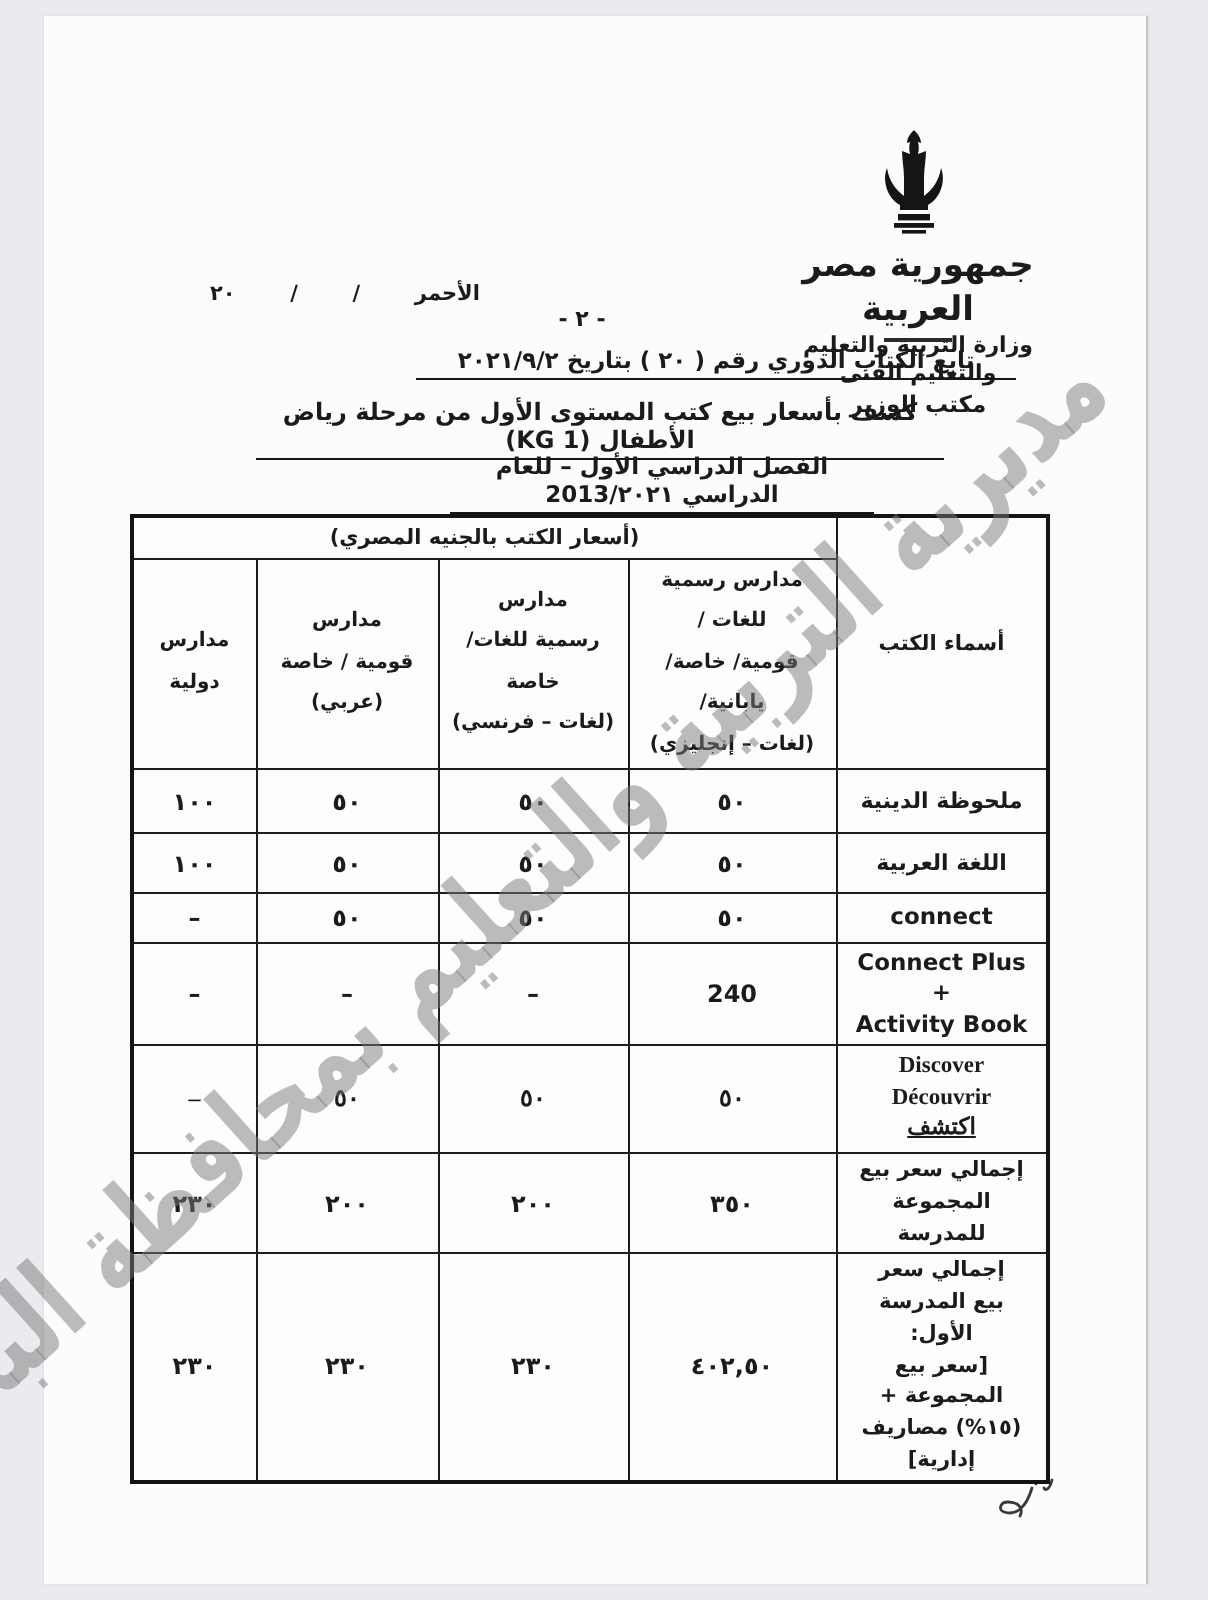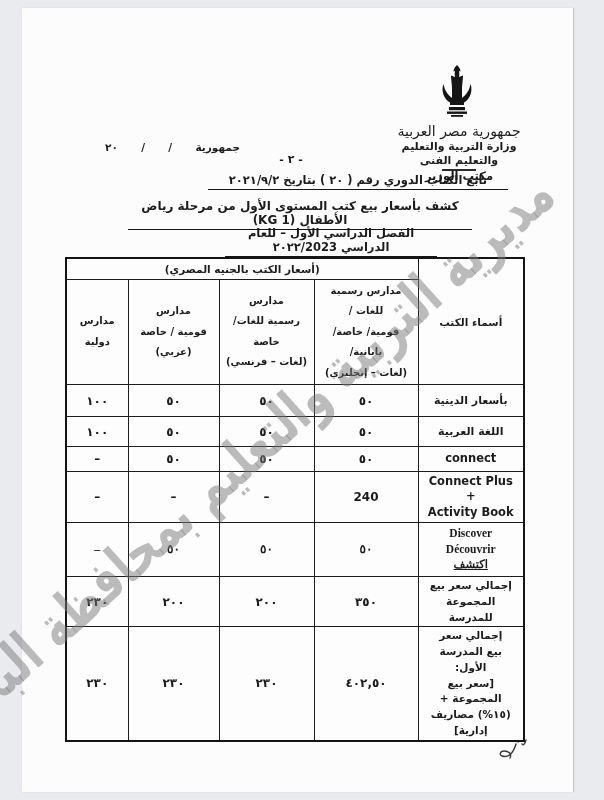--- a/index.html
+++ b/index.html
@@ -16,21 +16,21 @@
     background:#fcfcfc;
     border-right:1px solid #c2c6ca;
     box-shadow:0 0 2px rgba(0,0,0,.08);
   }
   
   .eagle { position:absolute; left:437px; top:64px; width:40px; height:56px; }
   .ministry-block {
     position:absolute; left:383px; top:122px; width:152px;
     text-align:center; direction:rtl; line-height:1.3;
   }
-  .ministry-block .l1 { font-size:14px; font-weight:normal; }
+  .ministry-block .l1 { font-size:17px; font-weight:bold; }
   .ministry-block .l2 { font-size:11px;  font-weight:bold; }
   .ministry-block .l3 { font-size:11.5px; font-weight:bold; }
   .office-underline { position:absolute; left:442px; top:169px; width:34px; height:2px; background:#2a2a2a; }
 
   .date-line {
     position:absolute; left:105px; top:141px; width:135px;
     display:flex; flex-direction:row-reverse; justify-content:space-between;
     direction:ltr; font-size:10.5px; font-weight:bold;
   }
   .page-number { position:absolute; left:268px; top:153px; width:46px; text-align:center;
@@ -106,31 +106,31 @@
 </svg>
 
 <div class="ministry-block">
   <div class="l1">جمهورية مصر العربية</div>
   <div class="l2">وزارة التربية والتعليم والتعليم الفنى</div>
   <div class="l3">مكتب الوزير</div>
 </div>
 <div class="office-underline"></div>
 
 <div class="date-line">
-  <span>جمهورية</span>
+  <span>الأحمر</span>
   <span>/</span>
   <span>/</span>
   <span>٢٠</span>
 </div>
 
 <div class="page-number">- ٢ -</div>
 
 <div class="title title1">تابع الكتاب الدوري رقم ( ٢٠ ) بتاريخ ٢٠٢١/٩/٢</div>
 <div class="title title2">كشف بأسعار بيع كتب المستوى الأول من مرحلة رياض الأطفال (KG 1)</div>
-<div class="title title3">الفصل الدراسي الأول – للعام الدراسي ٢٠٢٢/2023</div>
+<div class="title title3">الفصل الدراسي الأول – للعام الدراسي 2013/٢٠٢١</div>
 
 <div class="stamp">مديرية التربية والتعليم بمحافظة البحر الأحمر</div>
 
 <table class="prices">
   <colgroup>
     <col style="width:106px">
       <col style="width:104px">
       <col style="width:95px">
       <col style="width:91px">
       <col style="width:62px">
@@ -155,21 +155,21 @@
       <span class="hline">مدارس</span>
       <span class="hline">قومية / خاصة</span>
       <span class="hline">(عربي)</span>
     </td>
     <td class="hdr">
       <span class="hline">مدارس دولية</span>
     </td>
   </tr>
 
   <tr class="r1">
-    <td class="name-ar">بأسعار الدينية</td>
+    <td class="name-ar">ملحوظة الدينية</td>
     <td class="val">٥٠</td>
     <td class="val">٥٠</td>
     <td class="val">٥٠</td>
     <td class="val">١٠٠</td>
   </tr>
   <tr class="r2">
     <td class="name-ar">اللغة العربية</td>
     <td class="val">٥٠</td>
     <td class="val">٥٠</td>
     <td class="val">٥٠</td>

